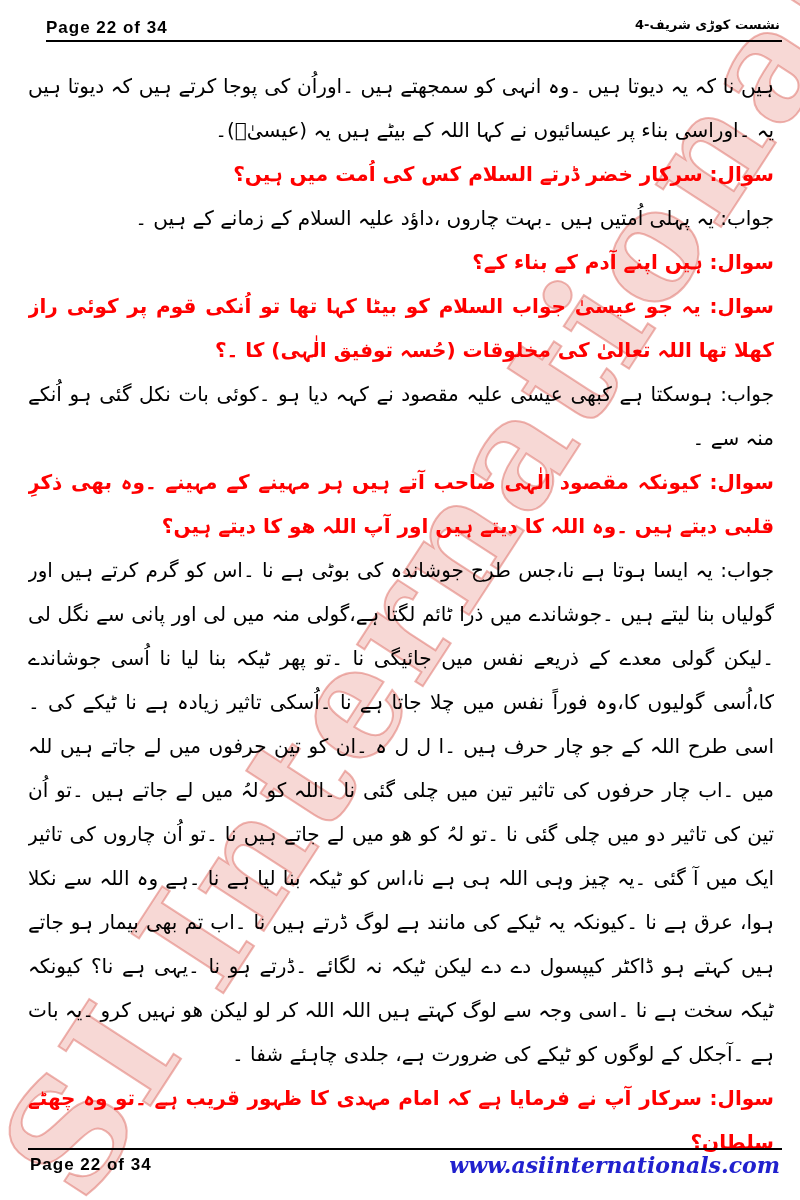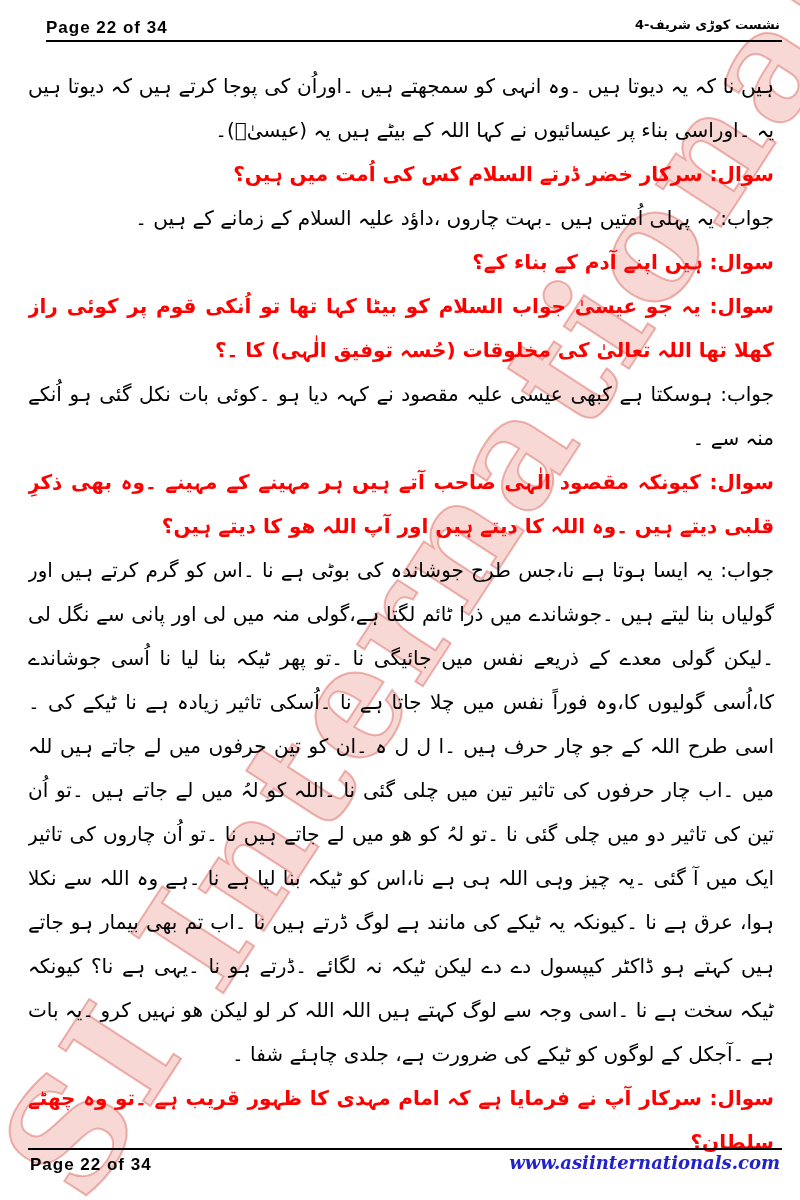--- a/index.html
+++ b/index.html
@@ -115,21 +115,21 @@
     font-family: "Liberation Sans", sans-serif;
     font-weight: bold;
     font-size: 17px;
     letter-spacing: 1px;
     margin-top: 3px;
   }
   .footer-website {
     font-family: "DejaVu Serif", serif;
     font-style: italic;
     font-weight: bold;
-    font-size: 18px;
+    font-size: 22px;
     color: #2121ce;
     text-decoration: none;
   }
 </style>
 </head>
 <body>
 
 <div class="watermark">ASI International</div>
 
 <div class="header">

